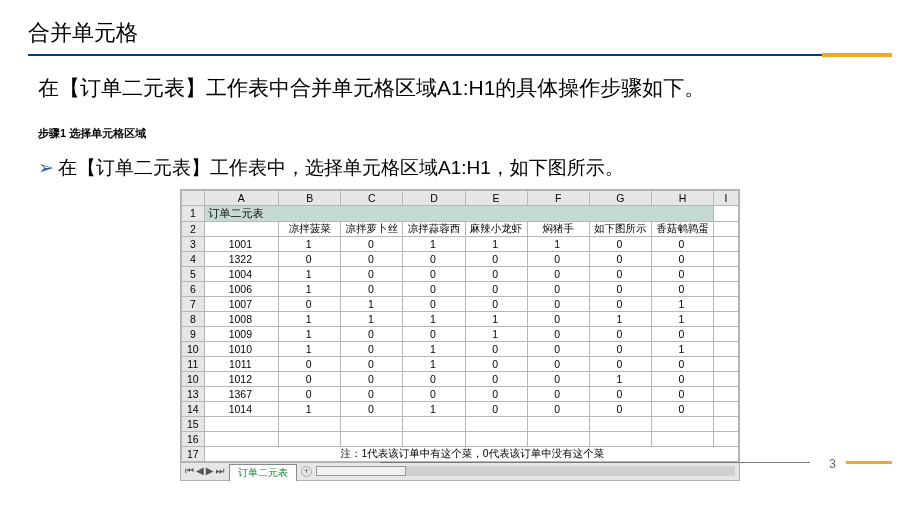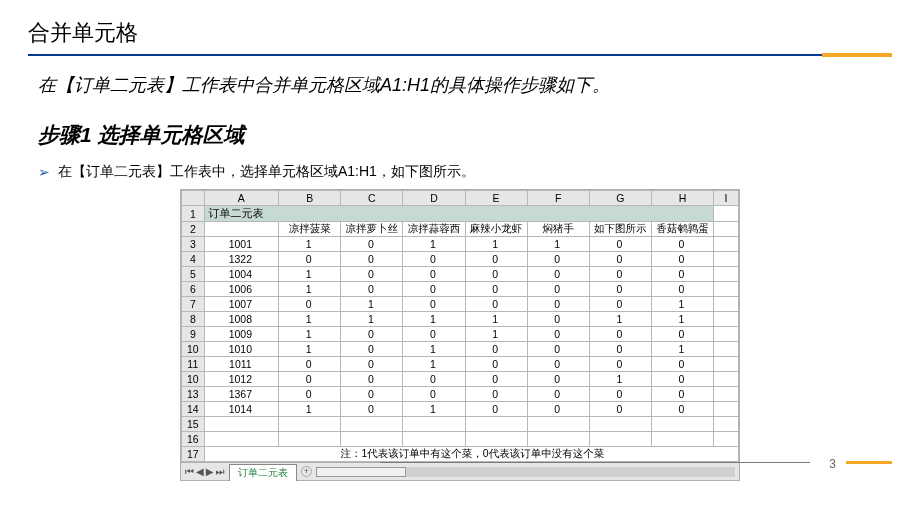--- a/index.html
+++ b/index.html
@@ -31,33 +31,31 @@
   .title-underline::after {
     content: "";
     position: absolute;
     right: 0;
     top: -1px;
     width: 70px;
     height: 4px;
     background: #f5a623;
   }
   .intro {
-    font-size: 18px;
+    font-size: 21px;
     margin: 0 0 22px 10px;
     line-height: 1.5;
-    font-style: italic;
   }
   .step-title {
-    font-size: 21px;
+    font-size: 11px;
     font-weight: 700;
     margin: 15px 0 14px 10px;
-    font-style: italic;
   }
   .bullet-line {
-    font-size: 14px;
+    font-size: 19px;
     margin: 0 0 8px 30px;
     position: relative;
   }
   .bullet-line::before {
     content: "➢";
     color: #2a5db0;
     position: absolute;
     left: -20px;
     top: 1px;
   }

